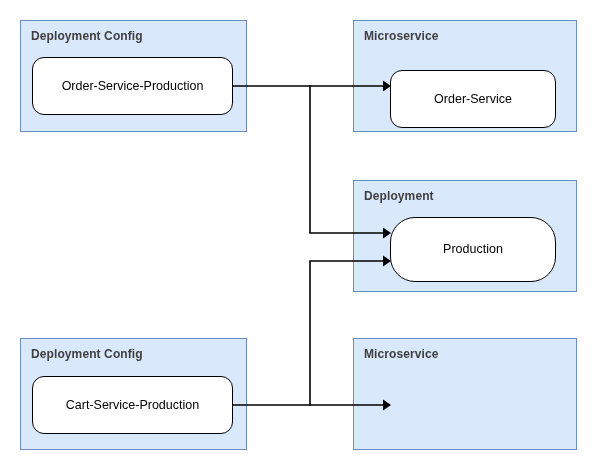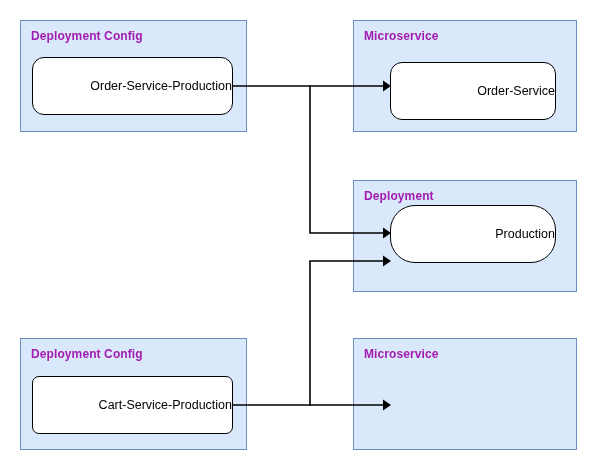--- a/index.html
+++ b/index.html
@@ -25,34 +25,34 @@
     background: #dae8fc;
     border: 1px solid #6c8ebf;
     box-sizing: border-box;
   }
   .group-title {
     position: absolute;
     left: 10px;
     top: 8px;
     font-size: 12px;
     font-weight: bold;
-    color: #a21caf;
+    color: #404040;
     letter-spacing: 0.1px;
     white-space: nowrap;
   }
   
   .node {
     position: absolute;
     background: #ffffff;
     border: 1.6px solid #000000;
     border-radius: 12px;
     box-sizing: border-box;
     display: flex;
     align-items: center;
-    justify-content: flex-end;
+    justify-content: center;
   }
   .node-label {
     font-size: 12.5px;
     color: #000000;
     text-align: center;
     white-space: nowrap;
     line-height: 1.2;
   }
   
   #edges {
@@ -83,35 +83,35 @@
   <div class="group" style="left:20px; top:20px; width:227px; height:112px;">
     <div class="group-title">Deployment Config</div>
   </div>
   <div class="node" style="left:32px; top:57px; width:201px; height:58px;">
     <span class="node-label">Order-Service-Production</span>
   </div>
 
   <div class="group" style="left:353px; top:20px; width:224px; height:112px;">
     <div class="group-title">Microservice</div>
   </div>
-  <div class="node" style="left:390px; top:62px; width:166px; height:58px;">
+  <div class="node" style="left:390px; top:70px; width:166px; height:58px;">
     <span class="node-label">Order-Service</span>
   </div>
 
   <div class="group" style="left:353px; top:180px; width:224px; height:112px;">
     <div class="group-title">Deployment</div>
   </div>
-  <div class="node" style="left:390px; top:205px; width:166px; height:58px;border-radius:25px;">
+  <div class="node" style="left:390px; top:217px; width:166px; height:65px;border-radius:25px;">
     <span class="node-label">Production</span>
   </div>
 
   <div class="group" style="left:20px; top:338px; width:227px; height:112px;">
     <div class="group-title">Deployment Config</div>
   </div>
-  <div class="node" style="left:32px; top:376px; width:201px; height:58px;border-radius:7px;">
+  <div class="node" style="left:32px; top:376px; width:201px; height:58px;">
     <span class="node-label">Cart-Service-Production</span>
   </div>
 
   <div class="group" style="left:353px; top:338px; width:224px; height:112px;">
     <div class="group-title">Microservice</div>
   </div>
 
   <svg id="edges" viewBox="0 0 601 466">
 
     <path class="edge-path" d="M 233 86 L 383 86"></path>

